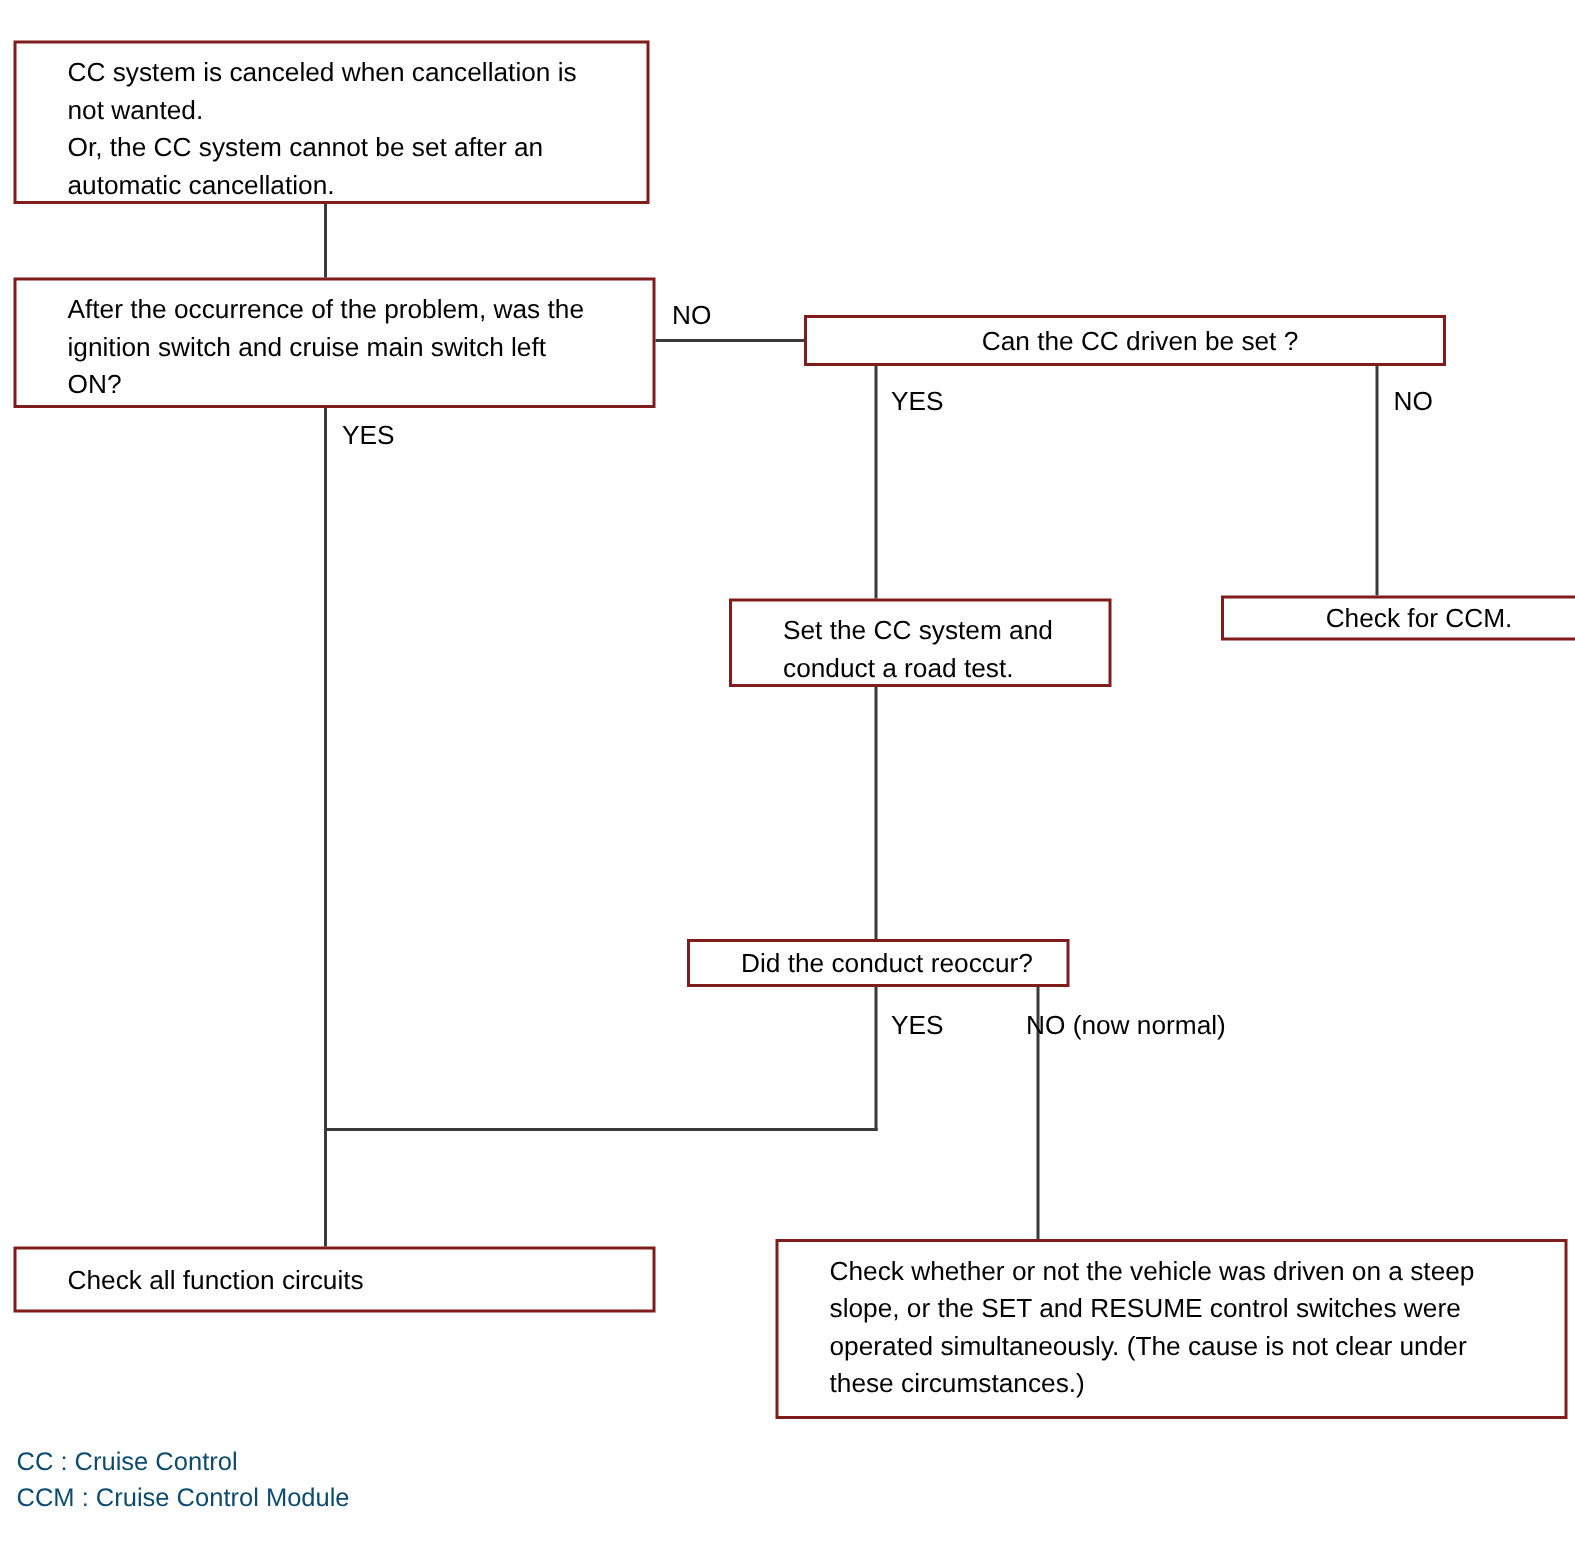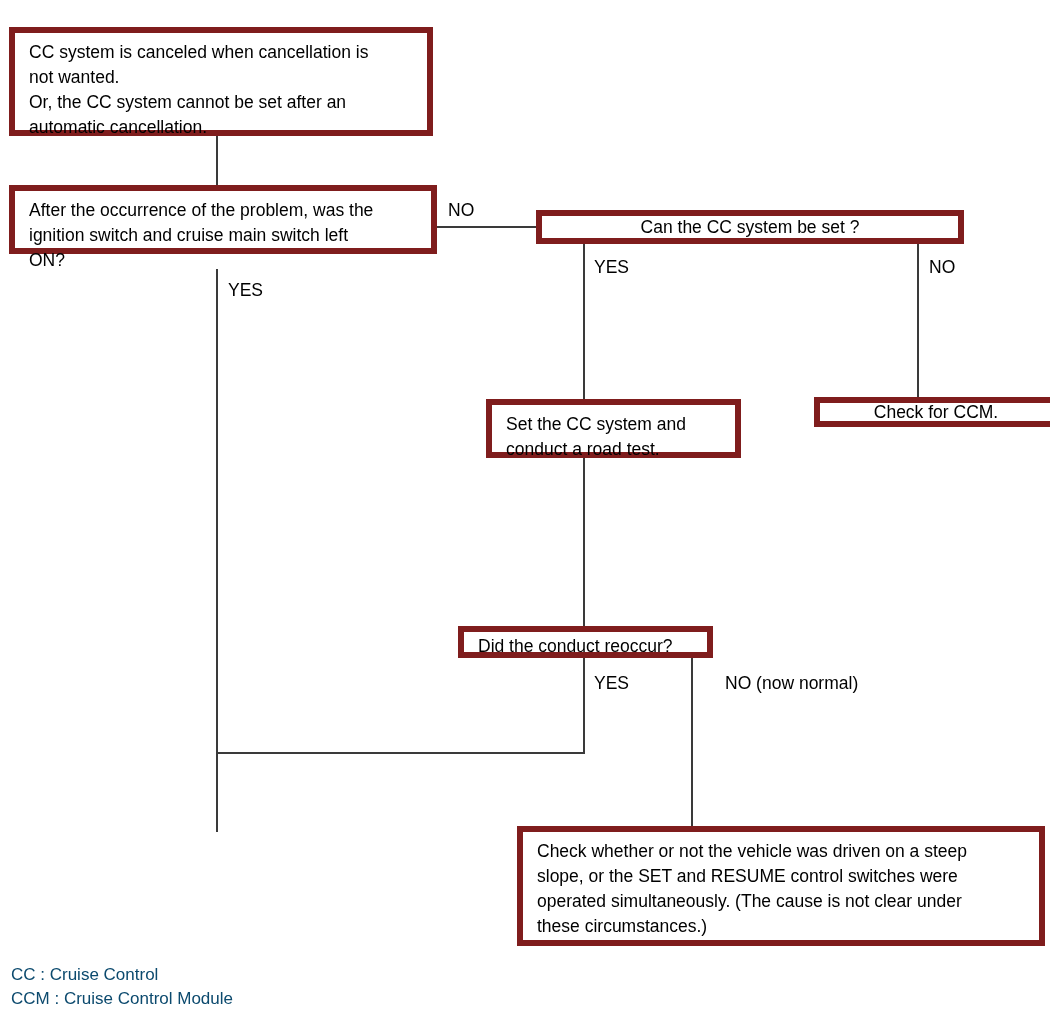--- a/index.html
+++ b/index.html
@@ -14,26 +14,27 @@
   #canvas {
     position: relative;
     width: 1050px;
     height: 1027px;
     background: #ffffff;
     overflow: hidden;
   }
   .box {
     position: absolute;
     box-sizing: border-box;
-    border: 6px solid #7f1d1d;
+    border: 2px solid #7f1d1d;
     background: #ffffff;
     color: #000000;
     font-size: 17.5px;
     line-height: 25px;
     z-index: 3;
+    padding-left: 20px;
   }
   .box .txt {
     display: block;
     white-space: pre-line;
   }
   .box.pad-left .txt {
     padding: 7px 10px 7px 14px;
   }
   .box.center {
     display: flex;
@@ -93,59 +94,62 @@
 
   <div class="line vline" style="left:691px; top:657px; height:170px;"></div>
 
   <div class="box pad-left" style="left:9px; top:27px; width:424px; height:109px;">
     <span class="txt">CC system is canceled when cancellation is
 not wanted.
 Or, the CC system cannot be set after an
 automatic cancellation.</span>
   </div>
 
-  <div class="box pad-left" style="left:9px; top:185px; width:428px; height:69px;">
+  <div class="box pad-left" style="left:9px; top:185px; width:428px; height:87px;">
     <span class="txt">After the occurrence of the problem, was the
 ignition switch and cruise main switch left
 ON?</span>
   </div>
 
   <div class="box center" style="left:536px; top:210px; width:428px; height:34px;">
-    <span class="txt">Can the CC system be set ?</span>
+    <span class="txt">Can the CC driven be set ?</span>
   </div>
 
   <div class="box center" style="left:814px; top:397px; width:244px; height:30px;">
     <span class="txt">Check for CCM.</span>
   </div>
 
   <div class="box pad-left" style="left:458px; top:399px; width:255px; height:59px;margin-left:28px;">
     <span class="txt">Set the CC system and
 conduct a road test.</span>
   </div>
 
   <div class="box pad-left" style="left:458px; top:626px; width:255px; height:32px;">
     <span class="txt" style="padding-top:2px;">Did the conduct reoccur?</span>
   </div>
 
+  <div class="box pad-left" style="left:9px; top:831px; width:428px; height:44px;">
+    <span class="txt" style="padding-top:8px;">Check all function circuits</span>
+  </div>
 
   <div class="box pad-left" style="left:517px; top:826px; width:528px; height:120px;">
     <span class="txt">Check whether or not the vehicle was driven on a steep
 slope, or the SET and RESUME control switches were
 operated simultaneously. (The cause is not clear under
 these circumstances.)</span>
   </div>
 
   <div class="label" style="left:448px; top:200px;">NO</div>
 
   <div class="label" style="left:228px; top:280px;">YES</div>
 
   <div class="label" style="left:594px; top:257px;">YES</div>
 
   <div class="label" style="left:929px; top:257px;">NO</div>
 
   <div class="label" style="left:594px; top:673px;">YES</div>
 
-  <div class="label" style="left:725px; top:673px;">NO (now normal)</div>
+  <div class="label" style="left:684px; top:673px;">NO (now normal)</div>
 
   <div class="legend" style="left:11px; top:963px;">CC : Cruise Control
 CCM : Cruise Control Module</div>
 
 </div>
 
 </body></html>

